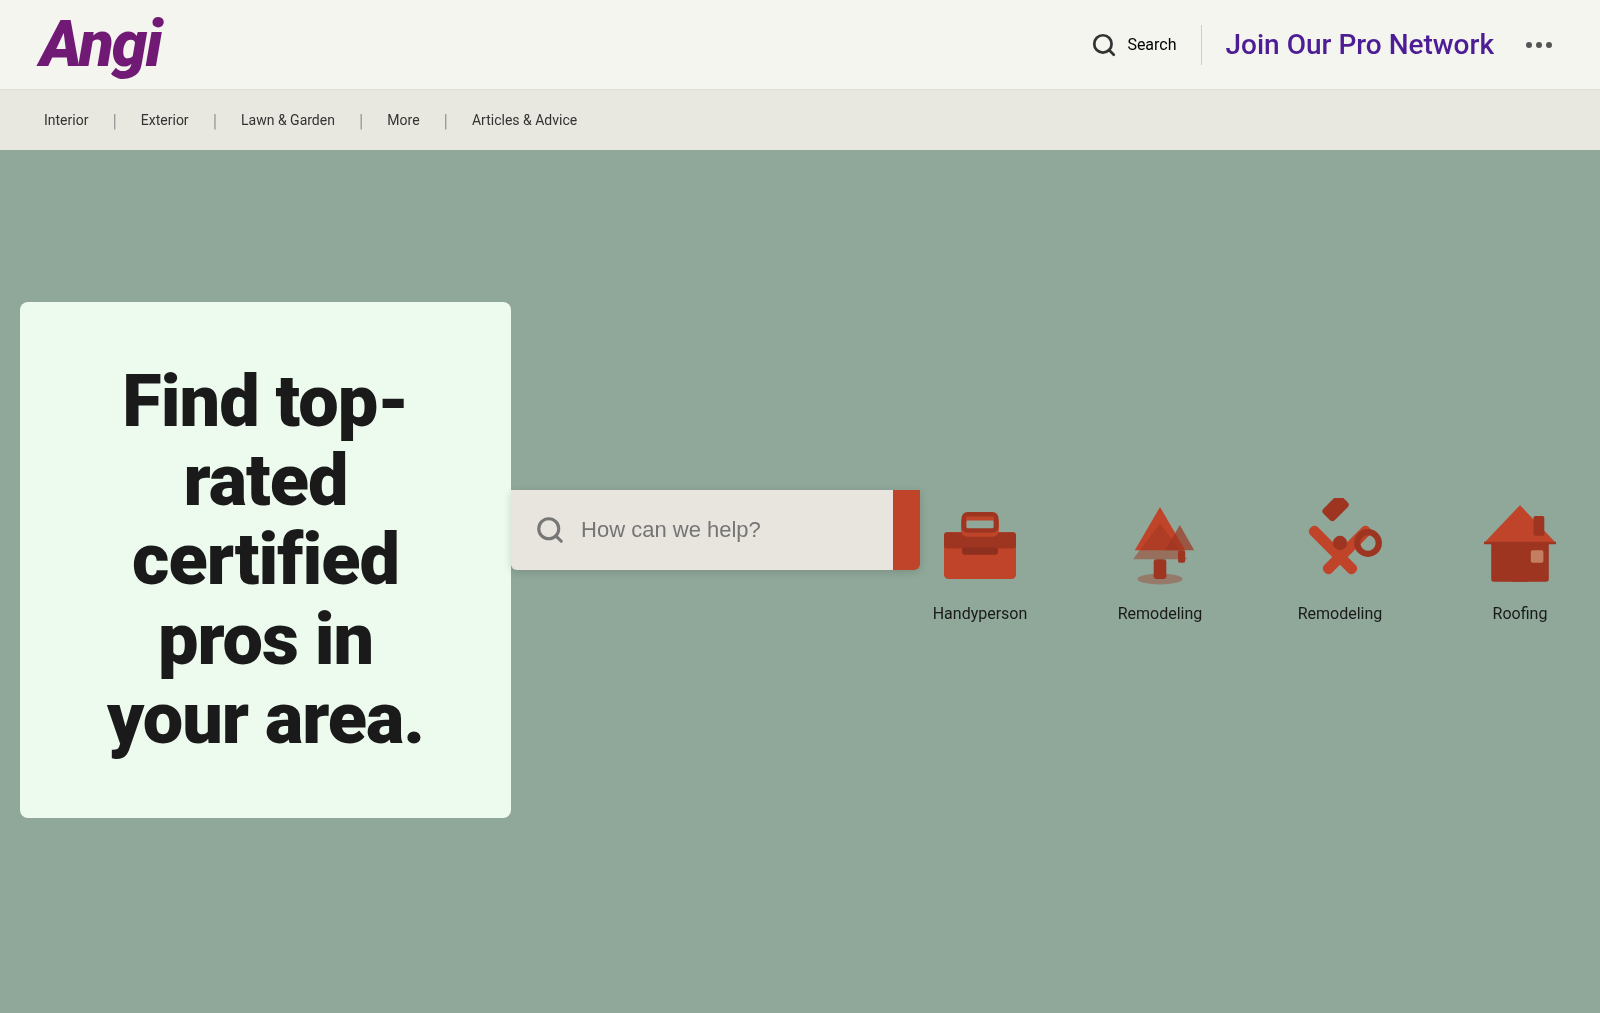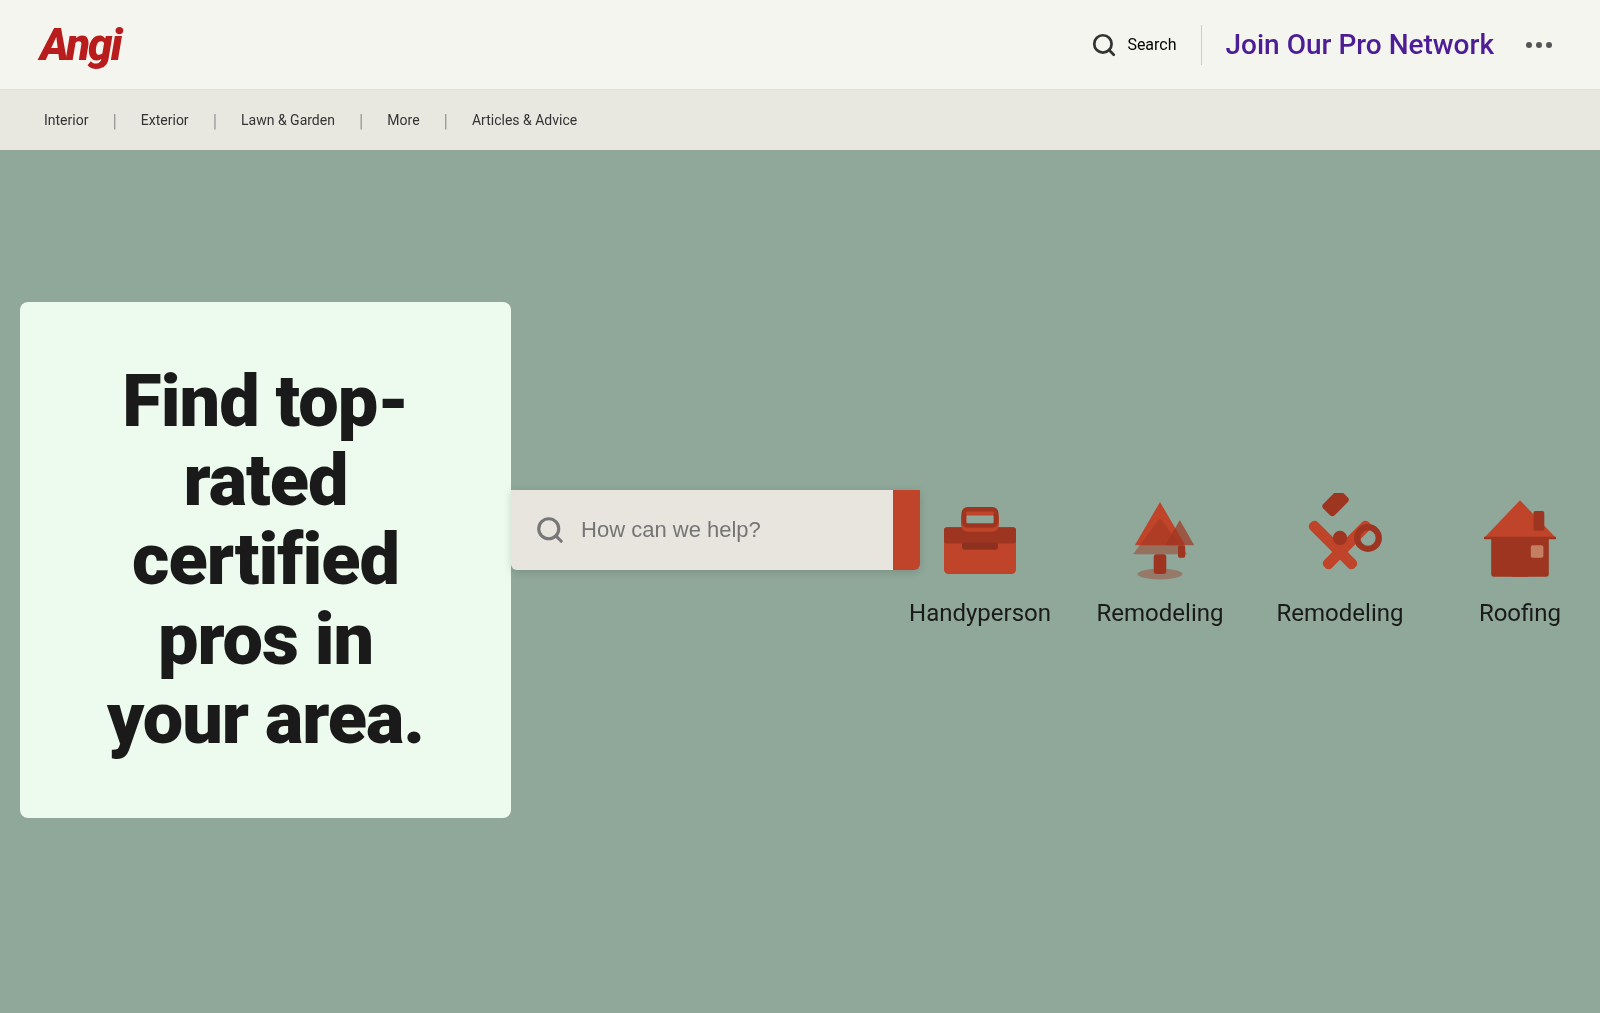--- a/index.html
+++ b/index.html
@@ -19,23 +19,23 @@
       justify-content: space-between;
       padding: 0 40px;
       height: 90px;
       border-bottom: 1px solid #e0e0d8;
     }
     .logo {
       display: flex;
       align-items: center;
     }
     .logo-text {
-      font-size: 44px;
+      font-size: 64px;
       font-weight: 900;
-      color: #b91c1c;
+      color: #701a75;
       font-style: italic;
       letter-spacing: -2px;
       line-height: 1;
     }
     .header-right {
       display: flex;
       align-items: center;
       gap: 24px;
     }
     .header-search {
@@ -183,21 +183,21 @@
       align-items: center;
       gap: 16px;
       cursor: pointer;
       width: 120px;
     }
     .category-icon {
       width: 90px;
       height: 90px;
     }
     .category-label {
-      font-size: 24px;
+      font-size: 16px;
       color: #1a1a1a;
       font-weight: 400;
       text-align: center;
     }
 
     
     .icon-color-main { fill: #c0442a; }
     .icon-color-dark { fill: #9e3520; }
     .icon-color-light { fill: #d4604a; }
   </style>

